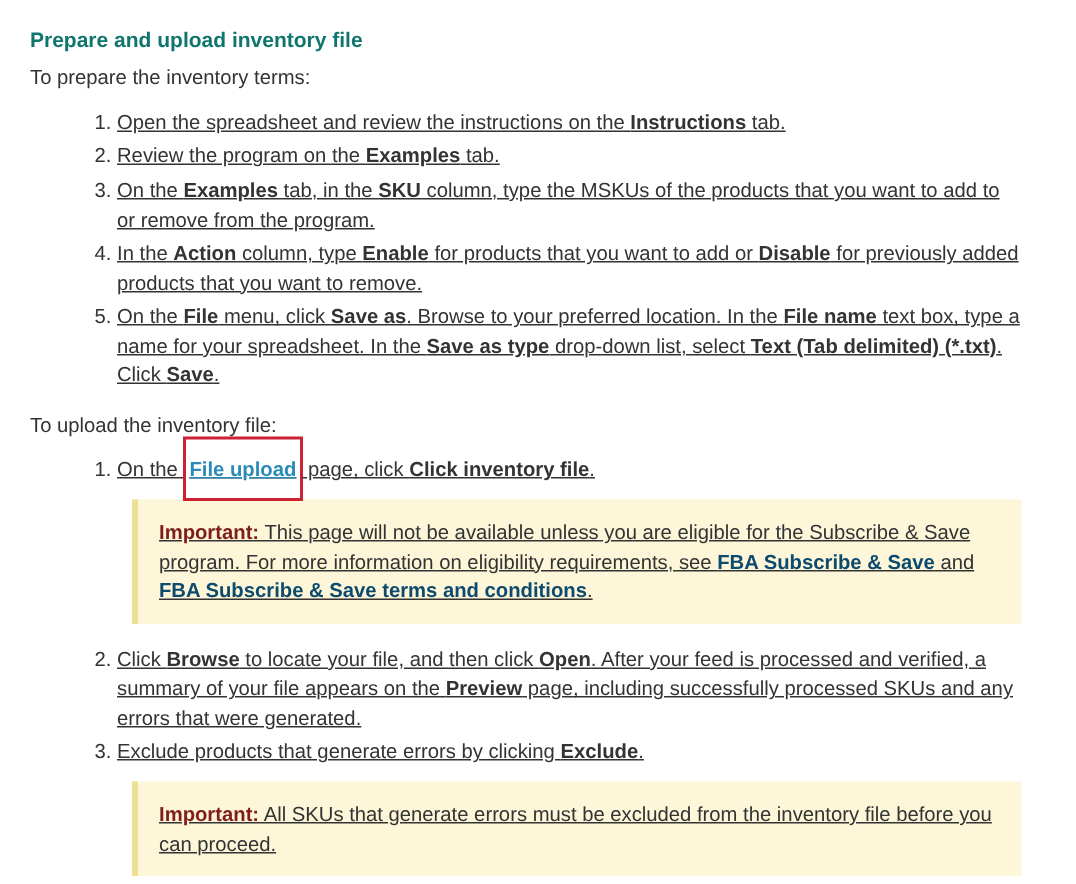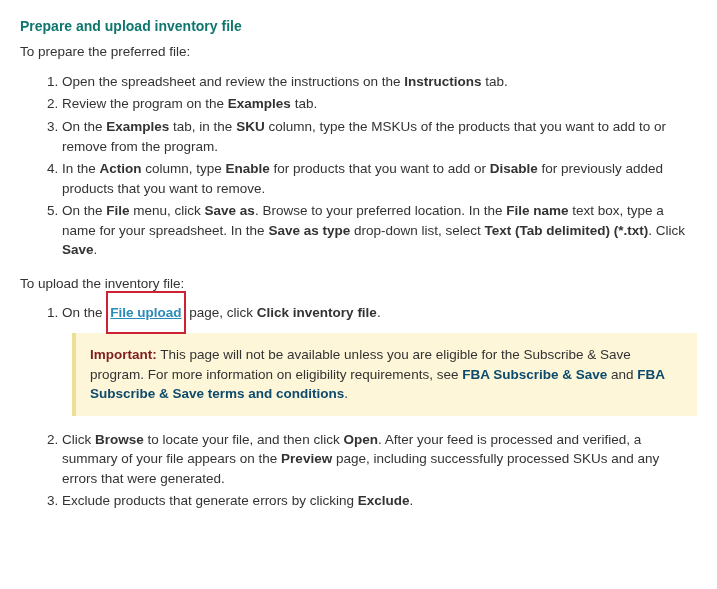--- a/index.html
+++ b/index.html
@@ -16,21 +16,21 @@
     font-size: 14px;
     font-weight: 700;
     color: #0f766e;
     margin: 0 0 6px 0;
   }
   p { margin: 4px 0 10px 0; }
   ol {
     margin: 4px 0 14px 0;
     padding-left: 42px;
   }
-  li { margin: 3px 0; }
+  li { margin: 3px 16px; text-decoration: underline; }
   .b { font-weight: 700; color: #333; }
   .lk { color: #0c4a6e; font-weight: 700; }
   a.lk { text-decoration: none; }
   .boxed {
     border: 2px solid #c23;
     padding: 12px 2px;
     color: #2a8bb8;
     font-weight: 700;
   }
   .note {
@@ -39,21 +39,21 @@
     padding: 12px 14px;
     margin: 10px 0 14px 10px;
   }
   .note strong { color: #7f1d1d; }
 </style>
 </head>
 <body>
 
 <h2>Prepare and upload inventory file</h2>
 
-<p>To prepare the preferred file:</p>
+<p>To prepare the inventory terms:</p>
 
 <ol>
   <li>
     <span>Open the spreadsheet and review the instructions on the </span><span class="b">Instructions</span><span> tab.</span>
   </li>
   <li>
     <span>Review the program on the </span><span class="b">Examples</span><span> tab.</span>
   </li>
   <li>
     <span>On the </span><span class="b">Examples</span><span> tab, in the </span><span class="b">SKU</span><span> column, type the MSKUs of the products that you want to add to or remove from the program.</span>
@@ -77,15 +77,18 @@
     </div>
   </li>
 
   <li>
     <span>Click </span><span class="b">Browse</span><span> to locate your file, and then click </span><span class="b">Open</span><span>. After your feed is processed and verified, a summary of your file appears on the </span><span class="b">Preview</span><span> page, including successfully processed SKUs and any errors that were generated.</span>
   </li>
 
   <li>
     <span>Exclude products that generate errors by clicking </span><span class="b">Exclude</span><span>.</span>
 
+    <div class="note">
+      <strong>Important:</strong><span> All SKUs that generate errors must be excluded from the inventory file before you can proceed.</span>
+    </div>
   </li>
 
 </ol>
 
 </body></html>

